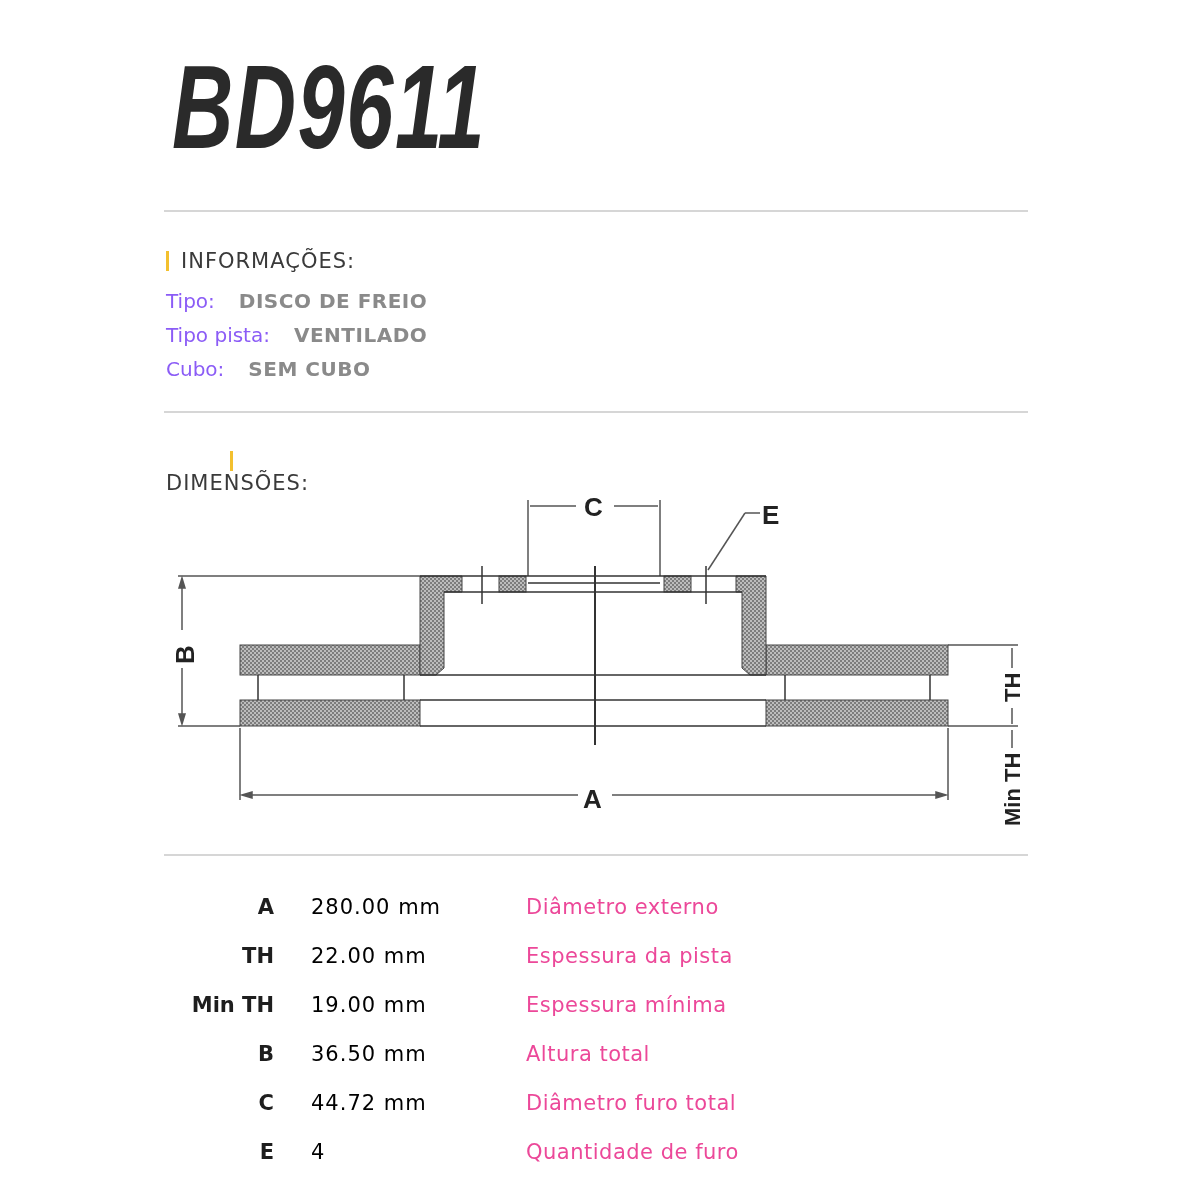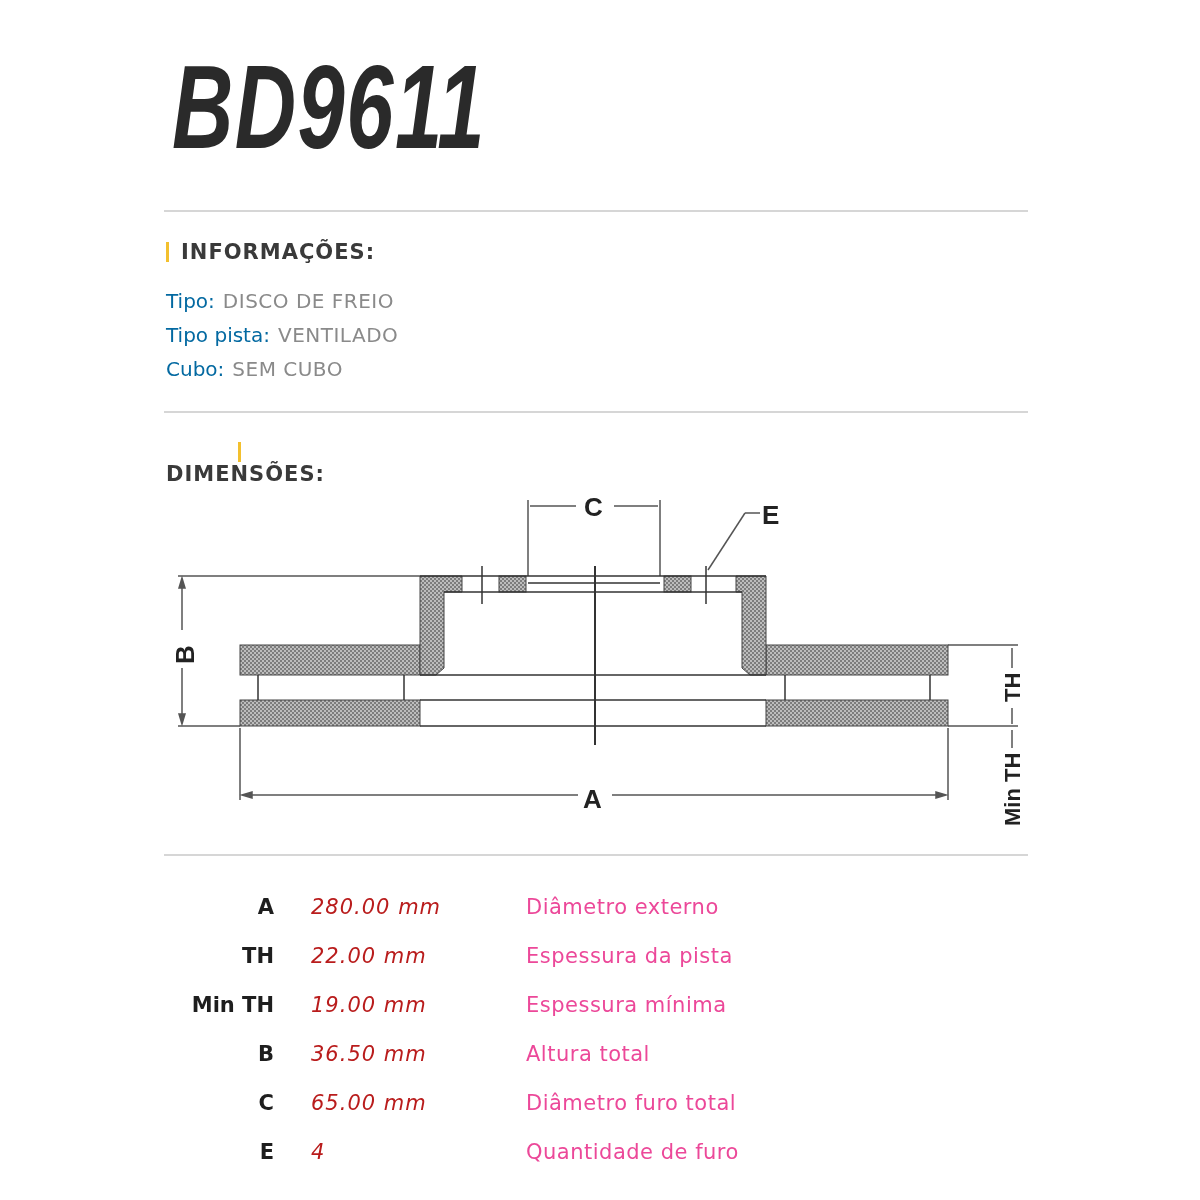--- a/index.html
+++ b/index.html
@@ -6,31 +6,31 @@
   body { width: 1200px; height: 1200px; position: relative; overflow: hidden; font-family: "DejaVu Sans", sans-serif; }
   .title {
     position: absolute; left: 172px; top: 42px;
     font-family: "Liberation Sans Narrow", "Liberation Sans", sans-serif;
     font-weight: bold; font-size: 118px; line-height: 130px; color: #2a2a2a;
     letter-spacing: 2px; font-style: italic;
     transform: scaleX(0.72); transform-origin: left top;
   }
   .sep { position: absolute; left: 164px; width: 864px; height: 2px; background: #d6d6d6; }
   .section-title {
-    position: absolute; left: 166px; font-size: 21px; font-weight: bold; color: #3a3a3a; letter-spacing: 1px;
-    display: flex; align-items: center;
+    position: absolute; left: 166px; font-size: 21px; font-weight: normal; color: #3a3a3a; letter-spacing: 1px;
+    display: flex; align-items: center; margin-top: 9px;
   }
   .section-title .bar { width: 3px; height: 20px; background: #f3c02e; margin-right: 12px; display: inline-block; }
   .info-row { position: absolute; left: 166px; font-size: 20px; color: #b0b0b0; }
-  .info-row .k { color: #0369a1; }
-  .info-row .v { color: #8a8a8a; font-weight: normal; letter-spacing: 0.5px; margin-left: 8px; }
+  .info-row .k { color: #8b5cf6; }
+  .info-row .v { color: #8a8a8a; font-weight: bold; letter-spacing: 0.5px; margin-left: 24px; }
   .diagram { position: absolute; left: 160px; top: 480px; width: 900px; height: 360px; }
   .dim-row { position: absolute; left: 170px; width: 700px; height: 40px; font-size: 21px; }
   .dim-row .code { position: absolute; right: 596px; text-align: right; color: #1e1e1e; white-space: nowrap; font-weight: bold; }
-  .dim-row .val { position: absolute; left: 141px; color: #b91c1c; white-space: nowrap; letter-spacing: 1px; font-style: italic; }
+  .dim-row .val { position: absolute; left: 141px; color: #000000; white-space: nowrap; letter-spacing: 1px; }
   .dim-row .desc { position: absolute; left: 356px; color: #ec4899; white-space: nowrap; letter-spacing: 0.5px; }
 </style>
 </head>
 <body>
 
 <div class="title">BD9611</div>
 
 <div class="sep" style="top:210px;"></div>
 
 <div class="section-title" style="top:240px;">
@@ -146,20 +146,20 @@
   <span class="val">19.00 mm</span>
   <span class="desc">Espessura mínima</span>
 </div>
 <div class="dim-row" style="top:1042px;">
   <span class="code">B</span>
   <span class="val">36.50 mm</span>
   <span class="desc">Altura total</span>
 </div>
 <div class="dim-row" style="top:1091px;">
   <span class="code">C</span>
-  <span class="val">65.00 mm</span>
+  <span class="val">44.72 mm</span>
   <span class="desc">Diâmetro furo total</span>
 </div>
 <div class="dim-row" style="top:1140px;">
   <span class="code">E</span>
   <span class="val">4</span>
   <span class="desc">Quantidade de furo</span>
 </div>
 
 </body></html>

